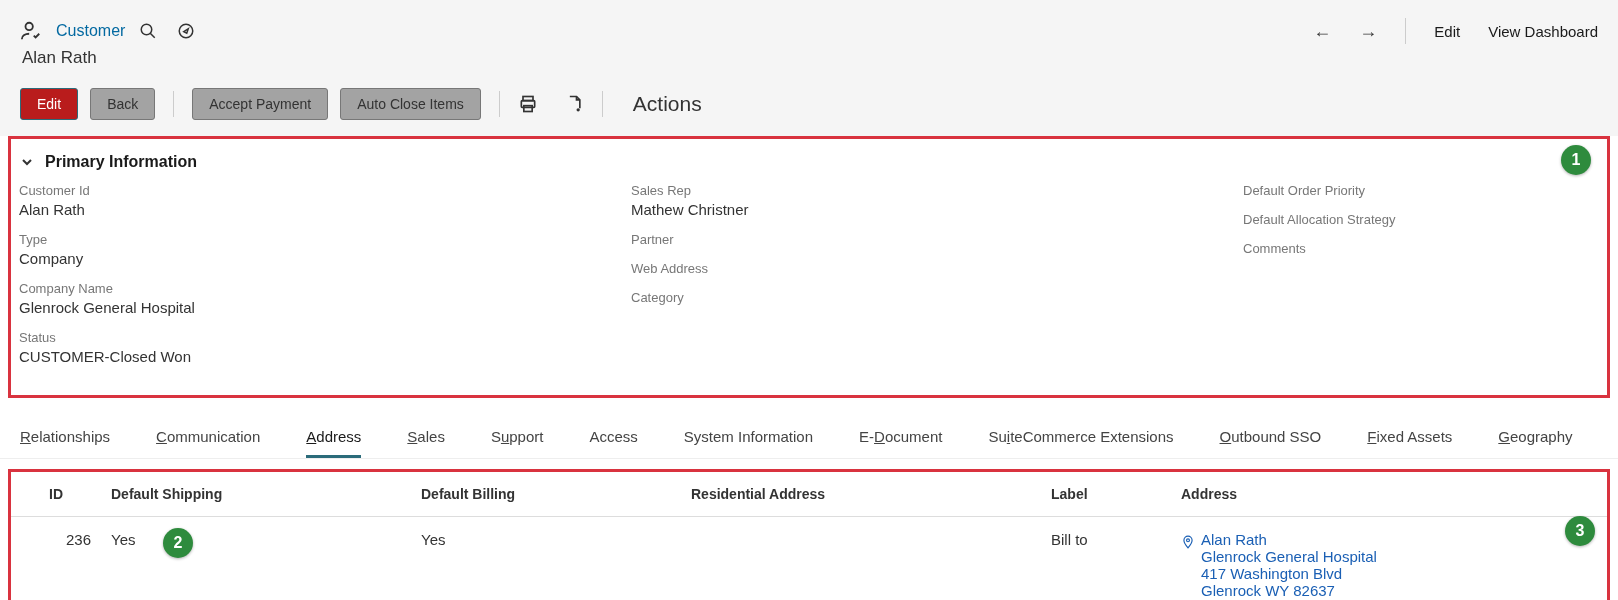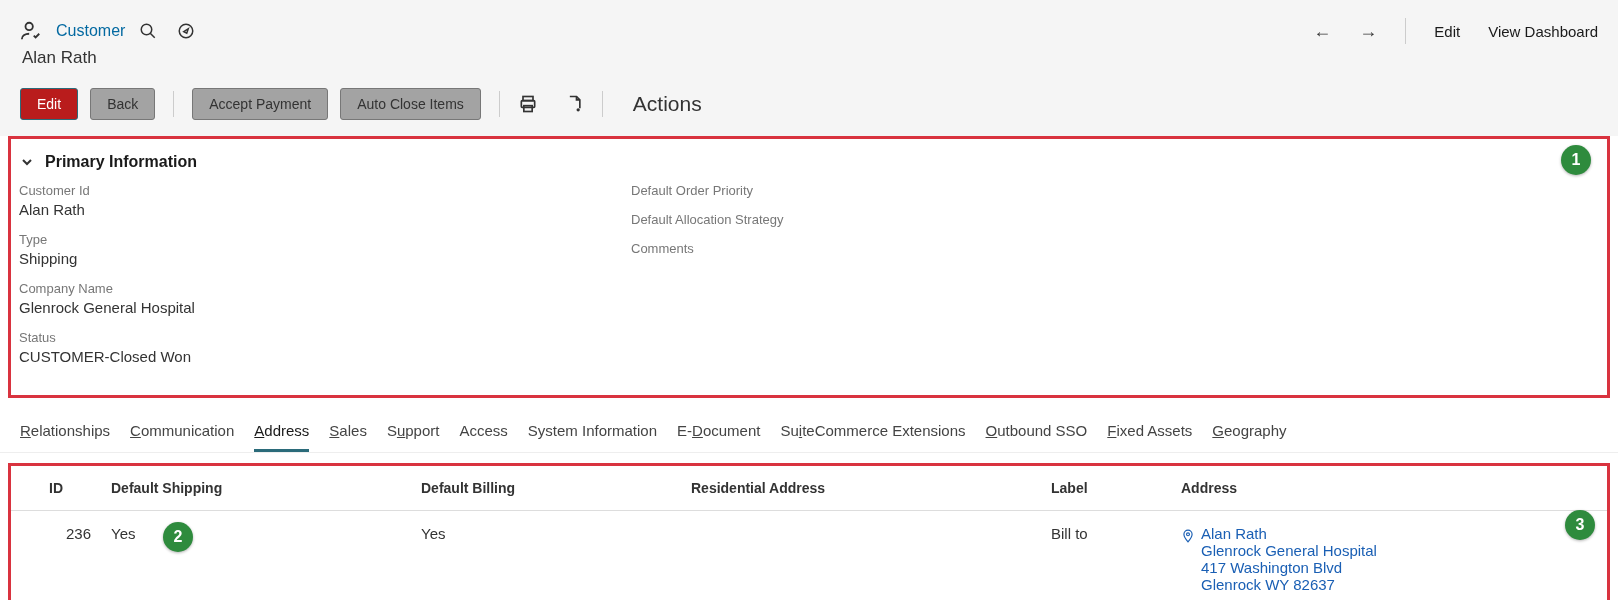--- a/index.html
+++ b/index.html
@@ -30,21 +30,21 @@
 .section-header { display: flex; align-items: center; gap: 10px; margin-bottom: 12px; }
 .section-title { font-size: 16px; font-weight: 700; color: #1a1a1a; }
 
 .fields { display: grid; grid-template-columns: 600px 600px 1fr; column-gap: 12px; }
 .field { margin-bottom: 14px; }
 .field-label { font-size: 13px; color: #777; margin-bottom: 3px; }
 .field-value { font-size: 15px; color: #333; }
 
 .marker { position: absolute; width: 30px; height: 30px; border-radius: 50%; background: #2e8b3d; color: #fff; display: flex; align-items: center; justify-content: center; font-weight: 700; font-size: 16px; box-shadow: 0 1px 3px rgba(0,0,0,.3); }
 
-.tabs { display: flex; gap: 20px; padding: 24px 20px 0 20px; background: #fff; border-bottom: 1px solid #eee; }
+.tabs { display: flex; gap: 46px; padding: 30px 20px 0 20px; background: #fff; border-bottom: 1px solid #eee; }
 .tab { padding-bottom: 10px; color: #444; cursor: pointer; font-size: 15px; }
 .tab.active { color: #1a1a1a; border-bottom: 3px solid #2b6b7a; font-weight: 500; }
 .tab .u { text-decoration: underline; }
 
 .table-box { border: 3px solid #d9333f; margin: 10px 8px 0 8px; background: #fff; position: relative; padding: 0; }
 .addr-table { width: 100%; border-collapse: collapse; }
 .addr-table th { text-align: left; font-weight: 600; color: #333; padding: 14px 10px; border-bottom: 1px solid #ddd; font-size: 14px; }
 .addr-table td { padding: 14px 10px; vertical-align: top; font-size: 15px; color: #333; }
 .addr-col-id { width: 90px; text-align: right; }
 .addr-cell { color: #1a5fb4; display: flex; gap: 6px; align-items: flex-start; }
@@ -131,29 +131,47 @@
     </div>
 
     <div class="fields">
       <div>
         <div class="field">
           <div class="field-label">Customer Id</div>
           <div class="field-value">Alan Rath</div>
         </div>
         <div class="field">
           <div class="field-label">Type</div>
-          <div class="field-value">Shipping</div>
+          <div class="field-value">Company</div>
         </div>
         <div class="field">
           <div class="field-label">Company Name</div>
           <div class="field-value">Glenrock General Hospital</div>
         </div>
         <div class="field">
           <div class="field-label">Status</div>
           <div class="field-value">CUSTOMER-Closed Won</div>
+        </div>
+      </div>
+      <div>
+        <div class="field">
+          <div class="field-label">Sales Rep</div>
+          <div class="field-value">Mathew Christner</div>
+        </div>
+        <div class="field">
+          <div class="field-label">Partner</div>
+          <div class="field-value"></div>
+        </div>
+        <div class="field">
+          <div class="field-label">Web Address</div>
+          <div class="field-value"></div>
+        </div>
+        <div class="field">
+          <div class="field-label">Category</div>
+          <div class="field-value"></div>
         </div>
       </div>
       <div style="padding-right:40px;">
         <div class="field">
           <div class="field-label">Default Order Priority</div>
         </div>
         <div class="field">
           <div class="field-label">Default Allocation Strategy</div>
         </div>
         <div class="field">

